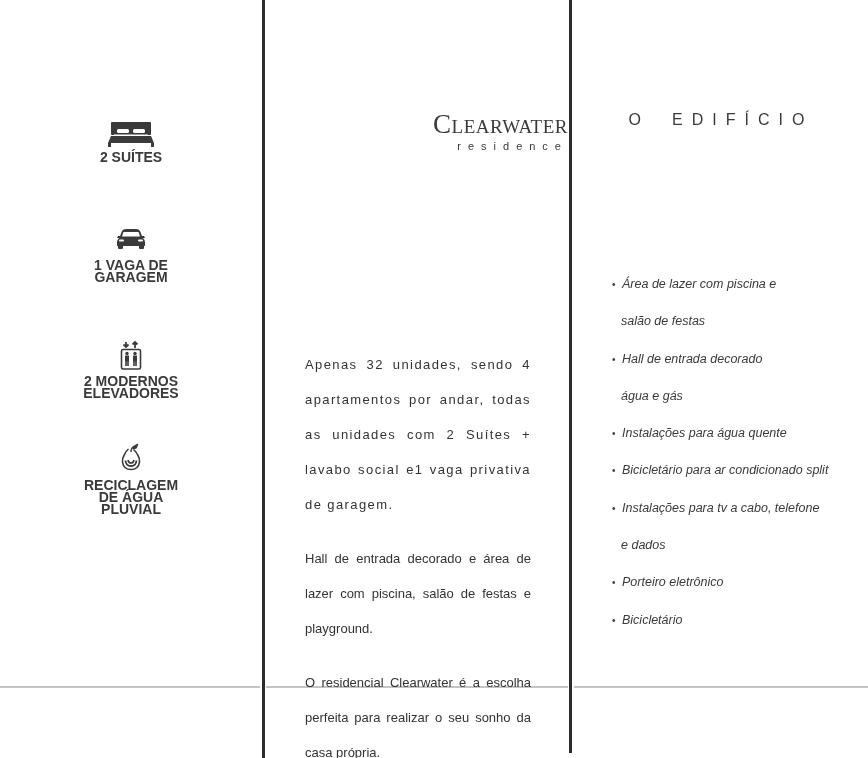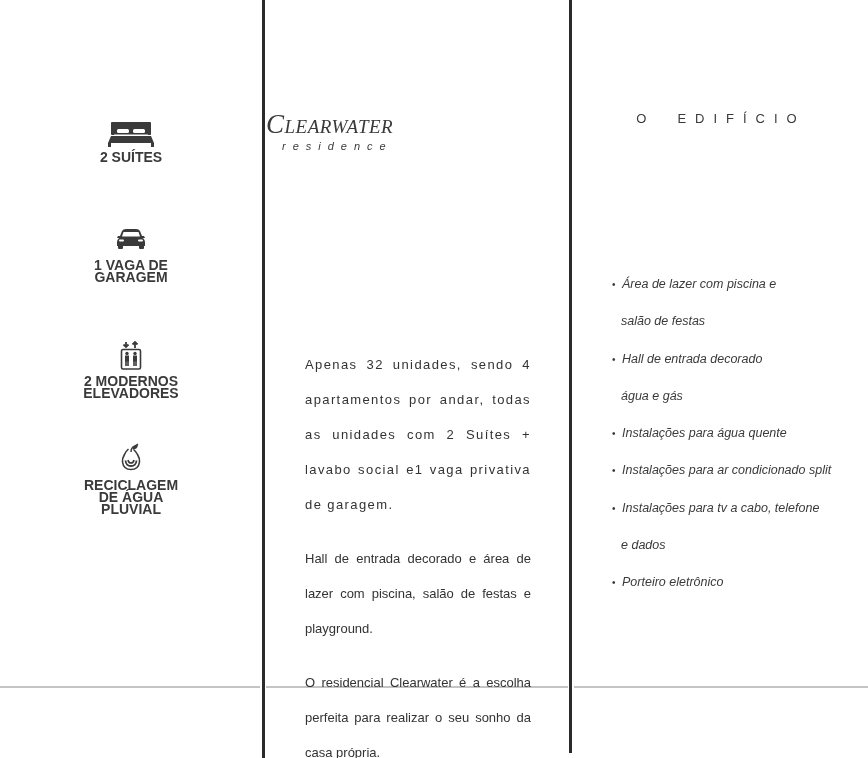--- a/index.html
+++ b/index.html
@@ -18,37 +18,37 @@
 
     
     .feature { position: absolute; left: 60px; width: 142px; text-align: center; }
     .feature .icon { display: block; margin: 0 auto; }
     .feature .label {
       display: block; font-size: 14px; font-weight: bold; line-height: 12px;
       color: #3a3a3a; margin-top: 4px; white-space: pre-line;
     }
 
     
-    .logo { position: absolute; left: 266px; width: 302px; top: 108px; text-align: left; font-style: italic; }
+    .logo { position: absolute; left: 266px; width: 302px; top: 108px; text-align: right; }
     .logo-title {
       font-family: "Liberation Serif", serif; font-size: 27px; letter-spacing: 0.5px;
       color: #3a3a3a; line-height: 32px; font-variant: small-caps;
     }
     .logo-sub {
       font-family: "Liberation Sans", sans-serif; font-size: 11px; letter-spacing: 7px;
       color: #3a3a3a; margin-top: 0; padding-left: 16px;
     }
     .body-text { position: absolute; left: 305px; width: 226px; font-size: 13px; line-height: 35px; color: #333; text-align: justify; }
     .body-text p { margin: 0 0 19px 0; text-align-last: left; }
     .body-text p.spaced { letter-spacing: 1.4px; }
 
     
     .section-title {
       position: absolute; left: 574px; width: 294px; top: 111px; text-align: center;
-      font-size: 13px; letter-spacing: 9px; color: #3a3a3a;
+      font-size: 16px; letter-spacing: 9px; color: #3a3a3a;
     }
     .section-title .gap { display: inline-block; width: 22px; }
     .list { position: absolute; left: 608px; top: 262px; width: 250px; margin: 4px; padding: 0; list-style: none; }
     .list li { font-size: 12.5px; font-style: italic; line-height: 37.3px; color: #3a3a3a; white-space: nowrap; }
     .list li .bullet { font-style: normal; display: inline-block; width: 10px; font-size: 10px; }
     .list li.cont { padding-left: 9px; }
   </style>
 </head>
 <body>
 
@@ -131,17 +131,18 @@
 <div class="section-title">
   <span>O</span><span class="gap"></span><span>EDIFÍCIO</span>
 </div>
 
 <ul class="list">
   <li><span class="bullet">•</span><span>Área de lazer com piscina e</span></li>
   <li class="cont"><span>salão de festas</span></li>
   <li><span class="bullet">•</span><span>Hall de entrada decorado</span></li>
   <li class="cont"><span>água e gás</span></li>
   <li><span class="bullet">•</span><span>Instalações para água quente</span></li>
-  <li><span class="bullet">•</span><span>Instalações para ar condicionado split</span></li>
+  <li><span class="bullet">•</span><span>Bicicletário para ar condicionado split</span></li>
   <li><span class="bullet">•</span><span>Instalações para tv a cabo, telefone</span></li>
   <li class="cont"><span>e dados</span></li>
   <li><span class="bullet">•</span><span>Porteiro eletrônico</span></li>
+  <li><span class="bullet">•</span><span>Bicicletário</span></li>
 </ul>
 
 </body></html>

